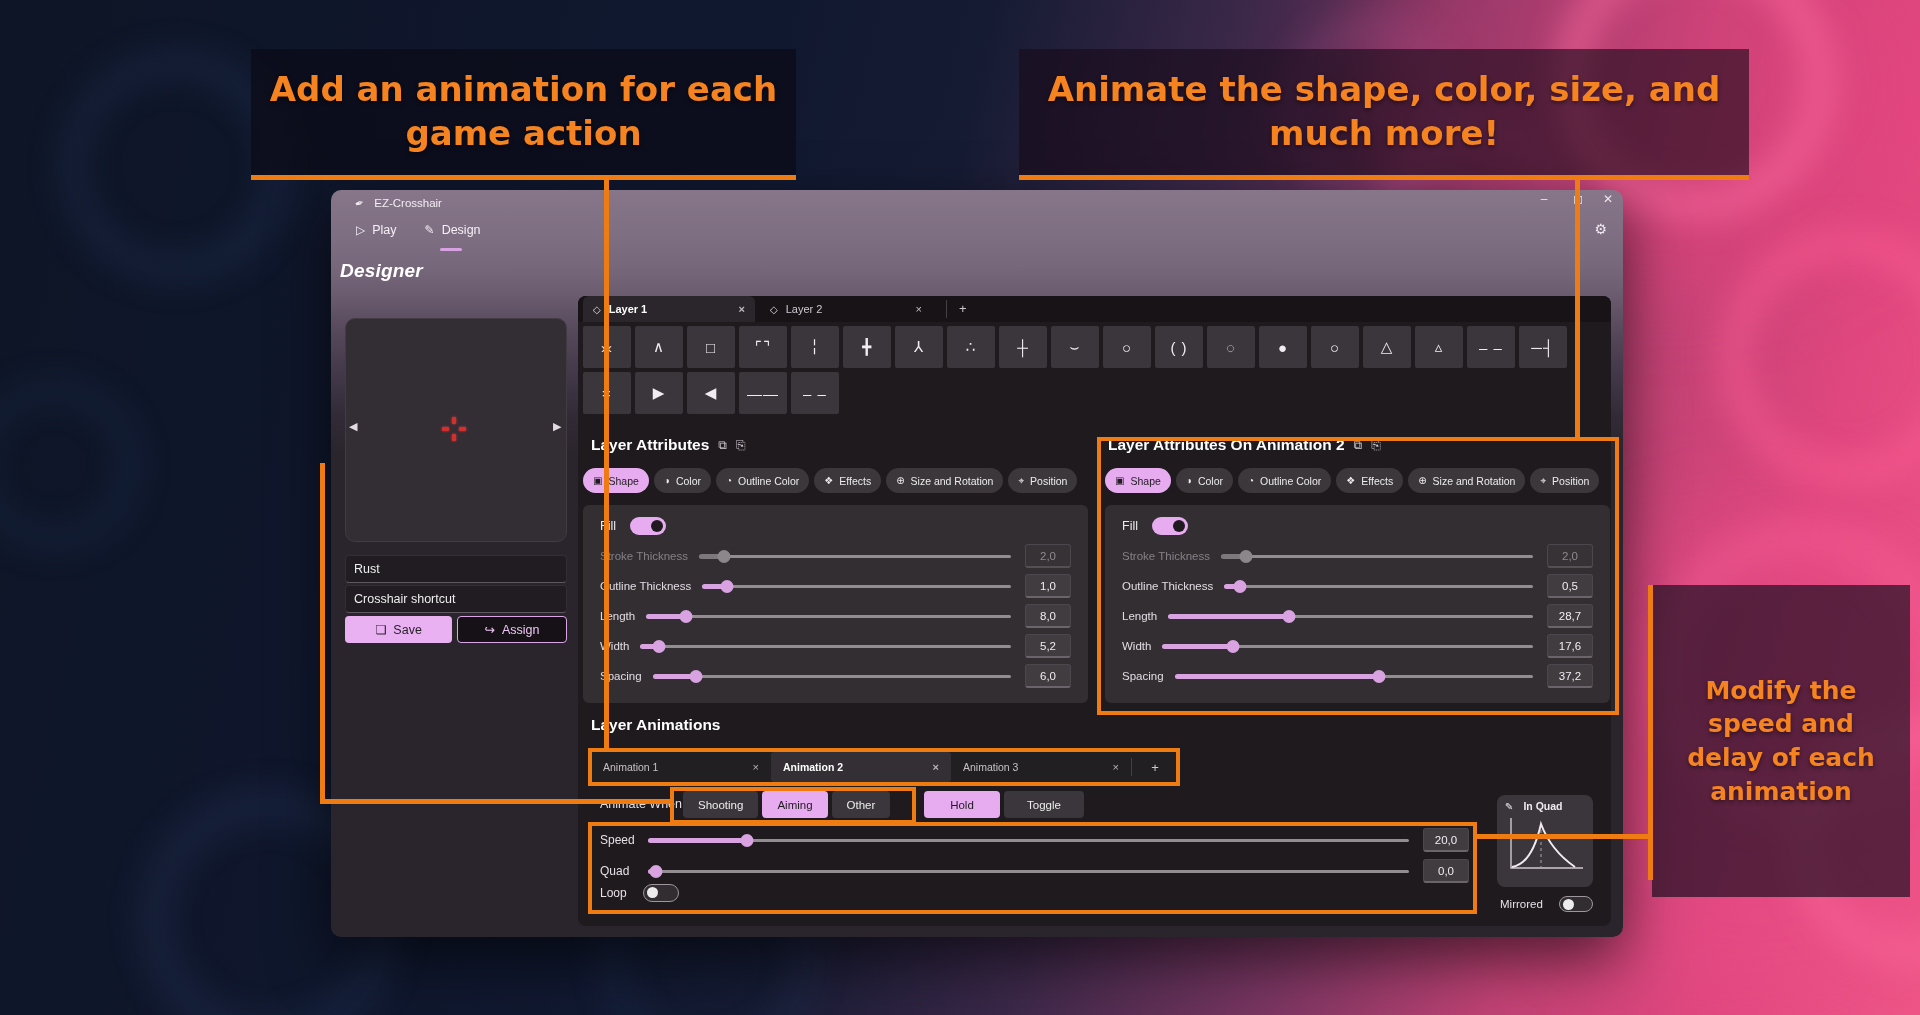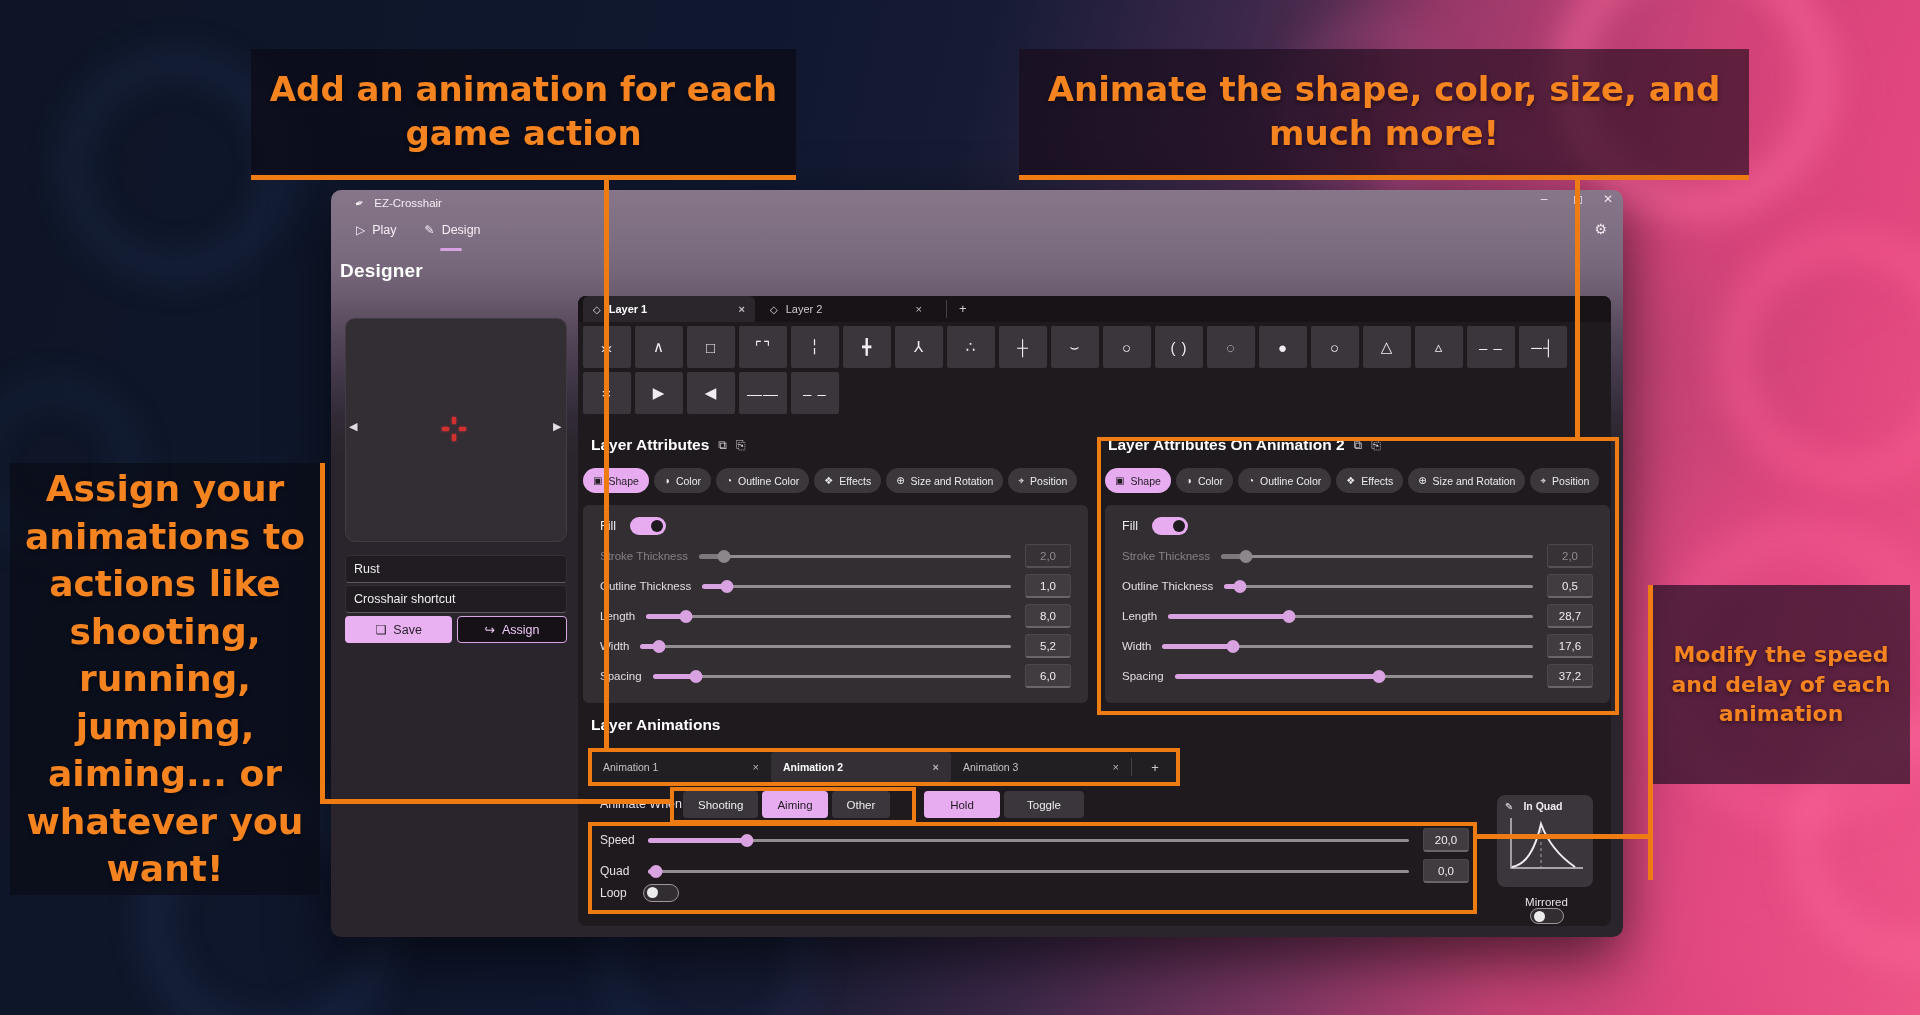--- a/index.html
+++ b/index.html
@@ -86,21 +86,21 @@
   .wbtns{position:absolute;top:495px;display:flex;gap:4px;}
   .wbtn{height:27px;padding:0 15px;background:#3a363b;color:#ececec;font-size:11.5px;border-radius:4px;display:flex;align-items:center;}
   .wbtn.sel{background:#e7acf0;color:#211c22;}
   .lsrow{position:absolute;left:22px;width:869px;display:flex;align-items:center;height:26px;}
   .lsrow .slbl{width:48px;font-size:12px;color:#e6e0e6;}
   .looprow{position:absolute;left:22px;top:588px;display:flex;align-items:center;gap:16px;color:#e6e0e6;font-size:12px;}
   .easing{position:absolute;left:919px;top:499px;width:96px;height:92px;background:#3a363b;border-radius:8px;box-sizing:border-box;padding:5px 4px;}
   .easehead{display:flex;align-items:center;font-size:10.5px;color:#f1ebf1;}
   .easehead .pen{font-size:10px;margin:0 10px 0 4px;}
   .easehead .nm{font-weight:bold;}
-  .mirrow{position:absolute;left:922px;top:600px;width:93px;display:flex;align-items:center;justify-content:space-between;color:#e6e0e6;font-size:11.5px;flex-direction:column;}
+  .mirrow{position:absolute;left:922px;top:600px;width:93px;display:flex;align-items:center;justify-content:space-between;color:#e6e0e6;font-size:11.5px;}
 
   
   .co-box{position:absolute;display:flex;align-items:center;justify-content:center;text-align:center;
     color:#f5831f;font-weight:bold;font-family:"DejaVu Sans","Liberation Sans",sans-serif;
     text-shadow:0 2px 4px rgba(0,0,0,.45);z-index:50;box-sizing:border-box;padding:8px 14px;}
   .co-line{position:absolute;background:#ee7c12;z-index:51;}
   .hl-rect{position:absolute;border:4px solid #ee7c12;z-index:51;box-sizing:border-box;}
 </style>
 </head>
 <body>
@@ -136,21 +136,21 @@
         <span>Play</span>
       </span>
       <span style="display:flex;align-items:center;margin-left:28px;">
         <span class="ic">✎</span>
         <span>Design</span>
       </span>
     </div>
     <div class="underline"></div>
     <span class="gear">⚙</span>
 
-    <div class="pgtitle" style="left:9px;">Designer</div>
+    <div class="pgtitle" style="left:9px;font-style:italic;">Designer</div>
 
     <div class="preview"></div>
     <span class="carr" style="left:18px;top:230px;">◀</span>
     <span class="carr" style="left:222px;top:230px;">▶</span>
     <div class="xhair">
       <span class="xh-t"></span>
         <span class="xh-b"></span>
         <span class="xh-l"></span>
         <span class="xh-r"></span>
     </div>
@@ -439,24 +439,21 @@
       </div>
     </div>
   </div>
 
   <div class="co-box" style="left:1019px;top:49px;width:730px;height:131px;font-size:34px;line-height:1.28;background:rgba(25,10,25,.62);border-bottom:5px solid #ee7c12;">
     <span>Animate the shape, color, size, and much more!</span>
   </div>
   <div class="co-box" style="left:251px;top:49px;width:545px;height:131px;font-size:34px;line-height:1.28;background:rgba(12,12,24,.78);border-bottom:5px solid #ee7c12;">
     <span>Add an animation for each game action</span>
   </div>
-  <div class="co-box" style="left:10px;top:463px;width:310px;height:432px;font-size:36px;line-height:1.32;background:rgba(10,12,24,.72);">
-    <span>Assign your animations to actions like shooting, running, jumping, aiming... or whatever you want!</span>
-  </div>
-  <div class="co-box" style="left:1652px;top:585px;width:258px;height:199px;font-size:22px;line-height:1.35;background:rgba(18,10,28,.66);align-items:center;">
+  <div class="co-box" style="left:1652px;top:585px;width:258px;height:312px;font-size:25px;line-height:1.35;background:rgba(18,10,28,.66);align-items:center;">
     <span>Modify the speed and delay of each animation</span>
   </div>
 
   <div class="co-line" style="left:604px;top:180px;width:5px;height:568px;"></div>
   <div class="co-line" style="left:1575px;top:180px;width:5px;height:257px;"></div>
   <div class="co-line" style="left:320px;top:463px;width:5px;height:341px;"></div>
   <div class="co-line" style="left:320px;top:799px;width:352px;height:5px;"></div>
   <div class="co-line" style="left:1477px;top:834px;width:173px;height:5px;"></div>
   <div class="co-line" style="left:1648px;top:585px;width:5px;height:295px;"></div>
 

